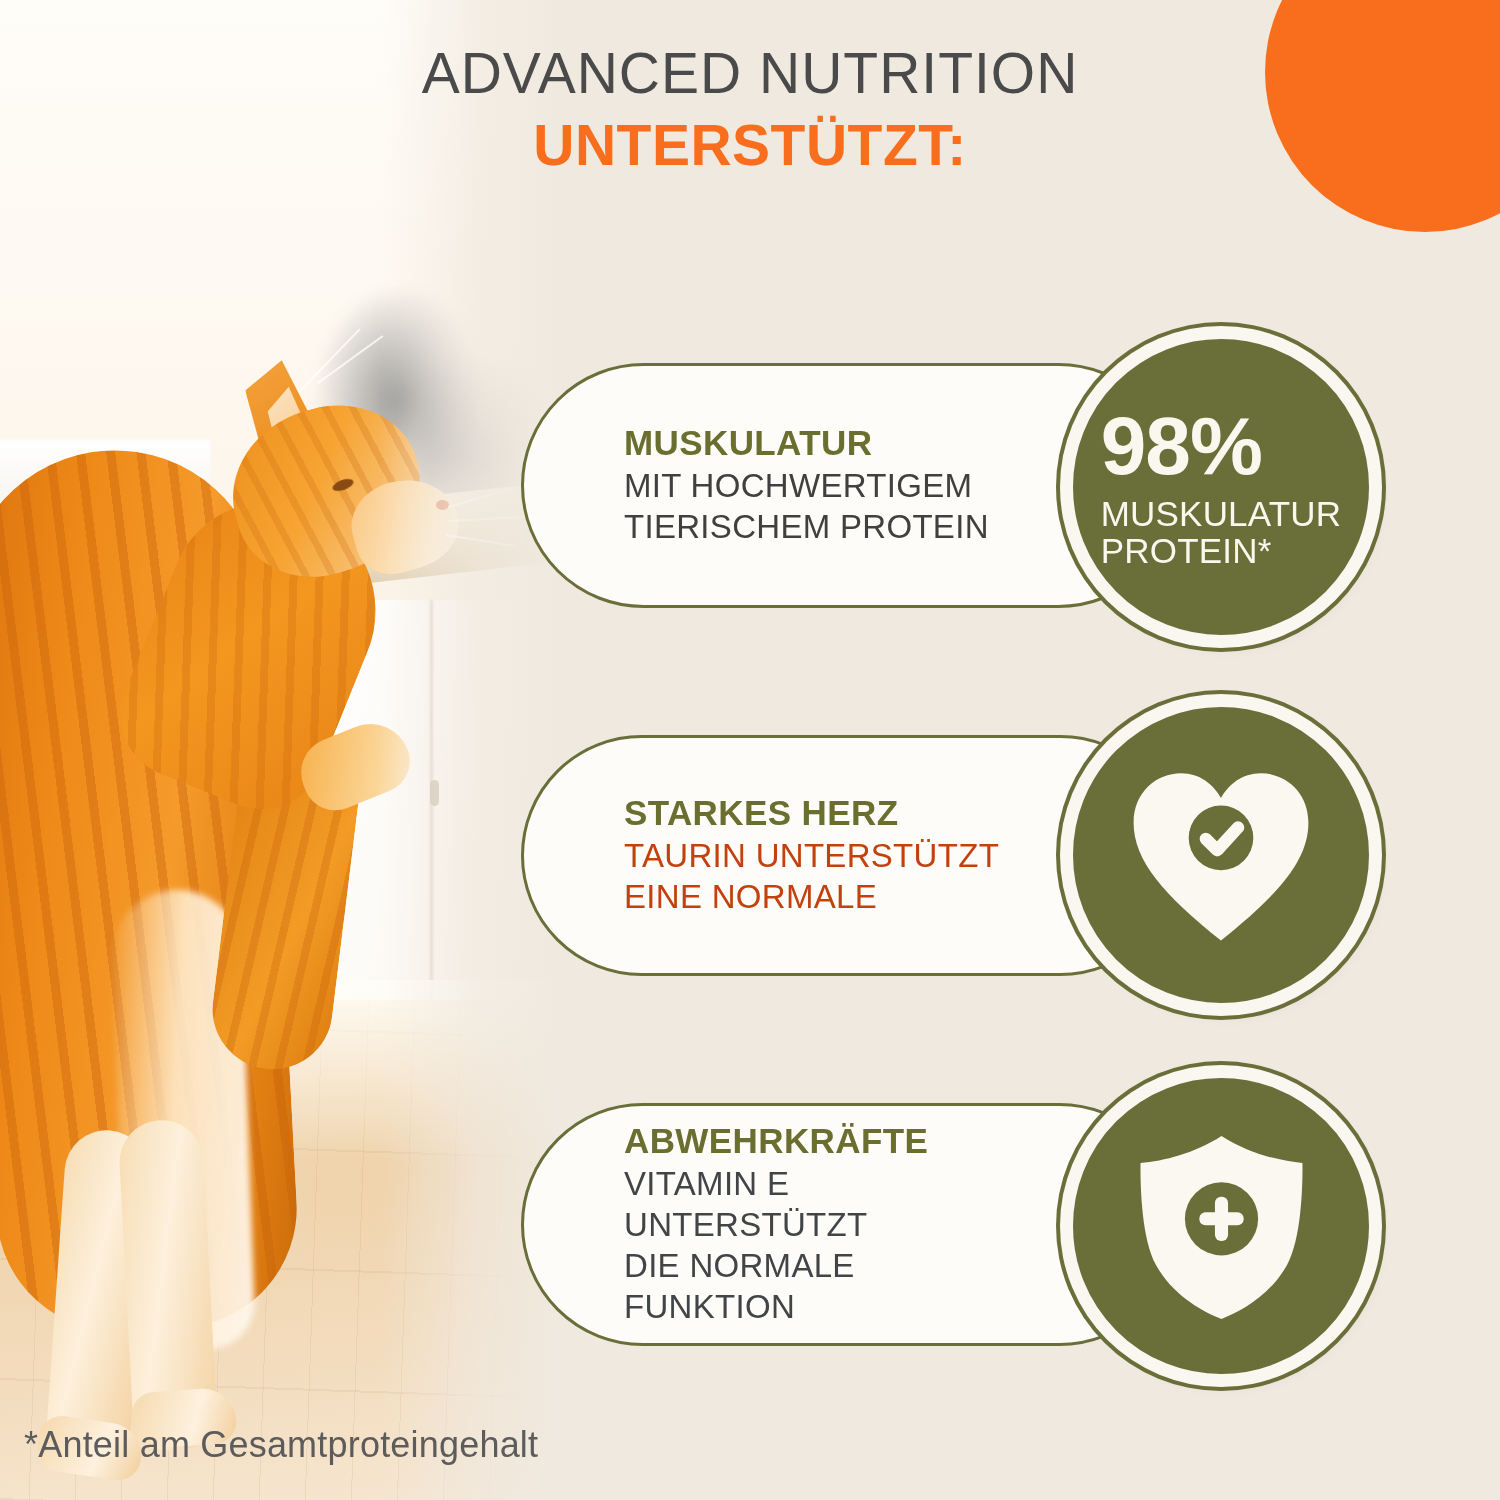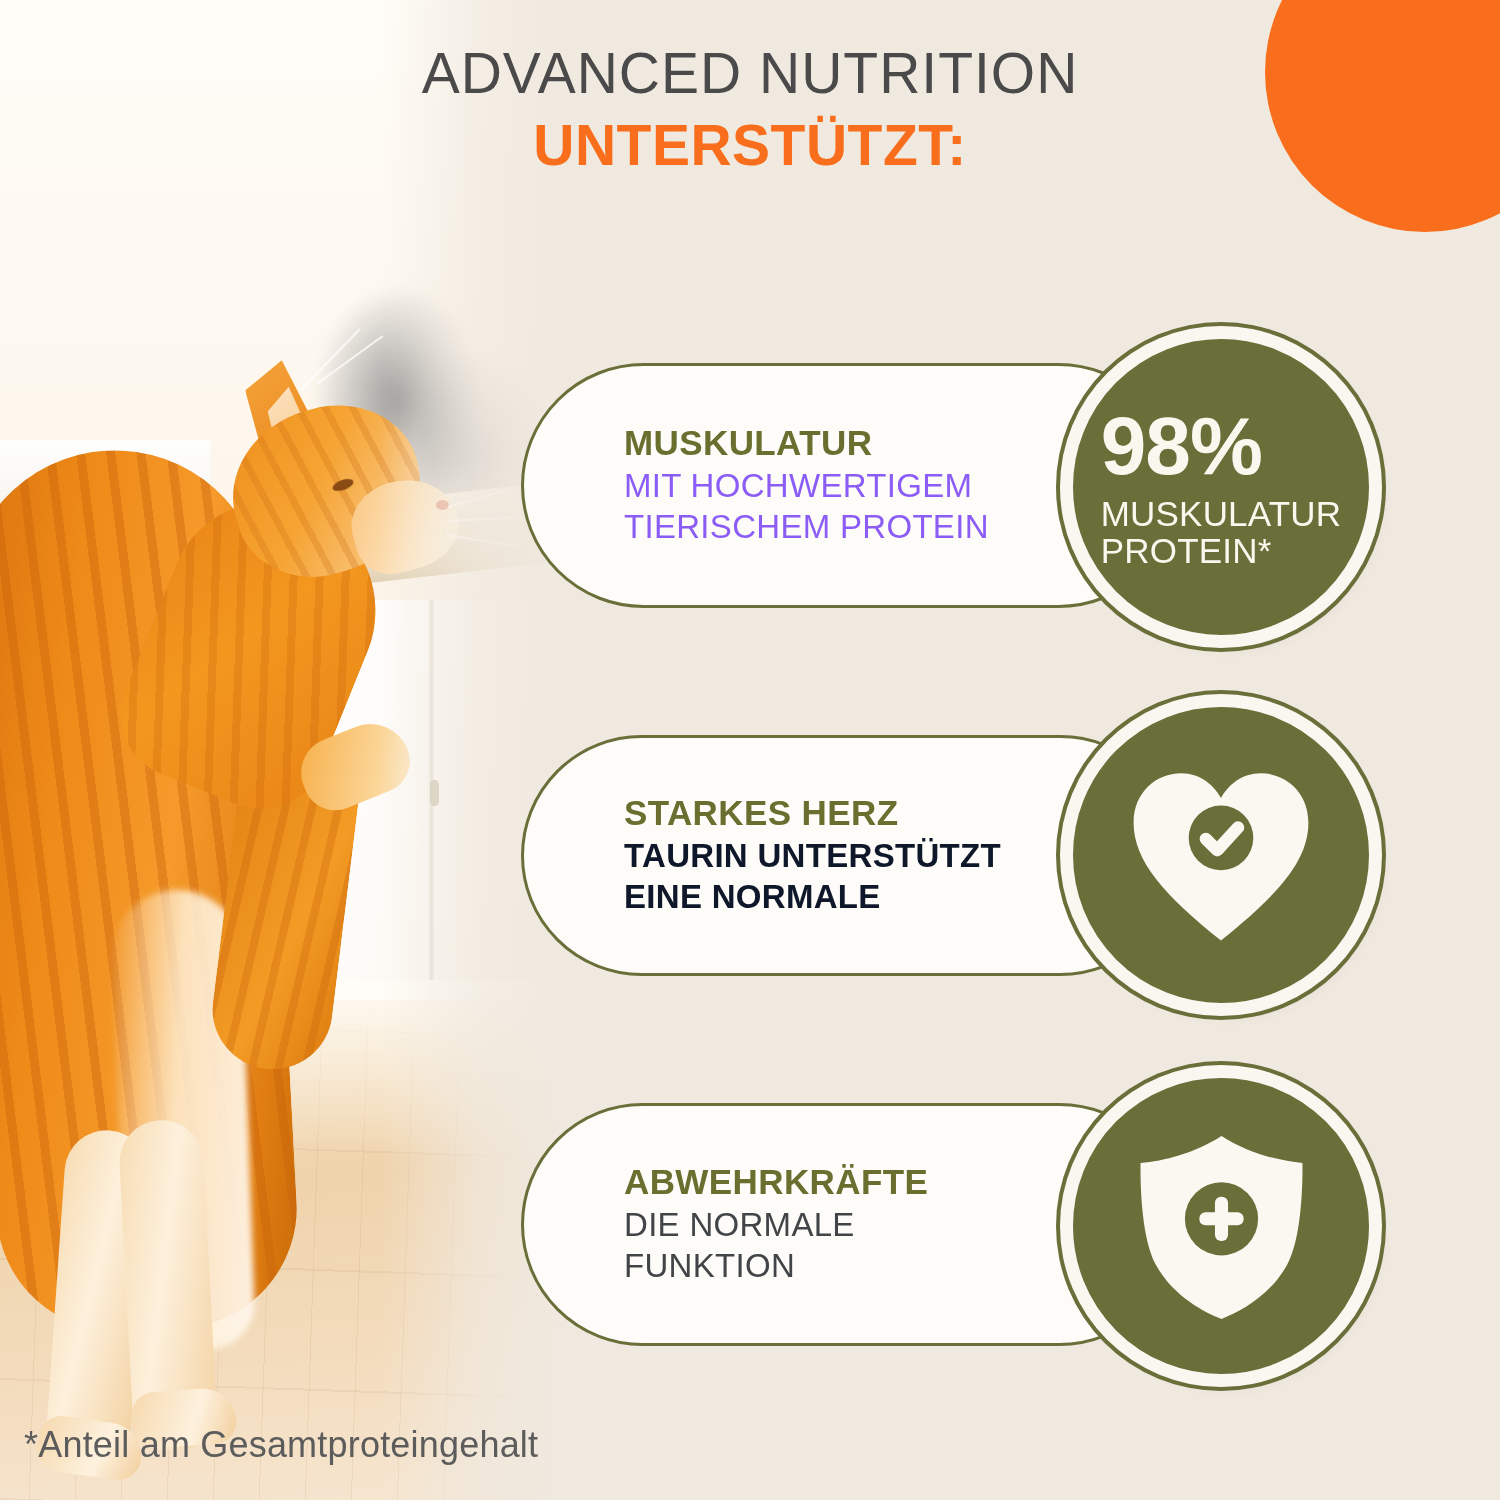--- a/index.html
+++ b/index.html
@@ -351,21 +351,21 @@
     <div class="title-line1" style="color: rgb(74, 74, 74);">ADVANCED NUTRITION</div>
     <div class="title-line2" style="color: rgb(249, 110, 28);">UNTERSTÜTZT:</div>
   </div>
 
   <div class="row row-1">
     <div class="pill pill-1" style="border-color: rgb(106, 110, 57); background: rgb(253, 252, 248);">
       <div class="pill-text">
         <div class="pill-title" style="color: rgb(106, 110, 46);">
           <div>MUSKULATUR</div>
         </div>
-        <div class="pill-body" style="color: #8b5cf6;">
+        <div class="pill-body" style="color: #404040;">
           <div>MIT HOCHWERTIGEM</div>
           <div>TIERISCHEM PROTEIN</div>
         </div>
       </div>
     </div>
     <div class="badge badge-1" style="background: rgb(106, 110, 57); border-color: rgb(106, 110, 57); box-shadow: rgb(250, 247, 240) 0px 0px 0px 13px, rgb(106, 110, 57) 0px 0px 0px 17px, rgba(90, 80, 60, 0.18) 6px 8px 16px;">
       <div class="badge-pct">
         <div class="pct-num">98%</div>
         <div class="pct-label">
           <div>MUSKULATUR</div>
@@ -374,21 +374,21 @@
       </div>
     </div>
   </div>
 
   <div class="row row-2">
     <div class="pill pill-2" style="border-color: rgb(106, 110, 57); background: rgb(253, 252, 248);">
       <div class="pill-text">
         <div class="pill-title" style="color: rgb(106, 110, 46);">
           <div>STARKES HERZ</div>
         </div>
-        <div class="pill-body" style="color: #0f172a; font-weight: bold;">
+        <div class="pill-body" style="color: #c2410c;">
           <div>TAURIN UNTERSTÜTZT</div>
           <div>EINE NORMALE</div>
         </div>
       </div>
     </div>
     <div class="badge badge-2" style="background: rgb(106, 110, 57); border-color: rgb(106, 110, 57); box-shadow: rgb(250, 247, 240) 0px 0px 0px 13px, rgb(106, 110, 57) 0px 0px 0px 17px, rgba(90, 80, 60, 0.18) 6px 8px 16px;">
       <svg width="190" height="180" viewBox="0 0 100 94">
         <path d="M50 92 C20 68 4 50 4 30 C4 14 16 4 29 4 C39 4 46 10 50 17 C54 10 61 4 71 4 C84 4 96 14 96 30 C96 50 80 68 50 92 Z" fill="#FAF8F1"></path>
         <circle cx="50" cy="38" r="17" fill="#6A6E39"></circle>
         <path d="M42 38.5 L48 44.5 L59 32.5" fill="none" stroke="#FAF8F1" stroke-width="6.5" stroke-linecap="round" stroke-linejoin="round"></path>
@@ -396,20 +396,21 @@
     </div>
   </div>
 
   <div class="row row-3">
     <div class="pill pill-3" style="border-color: rgb(106, 110, 57); background: rgb(253, 252, 248);">
       <div class="pill-text">
         <div class="pill-title" style="color: rgb(106, 110, 46);">
           <div>ABWEHRKRÄFTE</div>
         </div>
         <div class="pill-body" style="color: rgb(66, 69, 72);">
+          <div>VITAMIN E UNTERSTÜTZT</div>
           <div>DIE NORMALE FUNKTION</div>
         </div>
       </div>
     </div>
     <div class="badge badge-3" style="background: rgb(106, 110, 57); border-color: rgb(106, 110, 57); box-shadow: rgb(250, 247, 240) 0px 0px 0px 13px, rgb(106, 110, 57) 0px 0px 0px 17px, rgba(90, 80, 60, 0.18) 6px 8px 16px;">
       <svg width="185" height="195" viewBox="0 0 96 100">
         <path d="M48 3 C34 12 18 16 6 17 C6 17 5 54 14 70 C23 86 38 94 48 98 C58 94 73 86 82 70 C91 54 90 17 90 17 C78 16 62 12 48 3 Z" fill="#FAF8F1"></path>
         <circle cx="48" cy="46" r="19" fill="#6A6E39"></circle>
         <rect x="44.6" y="34.5" width="6.8" height="23" rx="3.2" fill="#FAF8F1"></rect>
         <rect x="36.5" y="42.6" width="23" height="6.8" rx="3.2" fill="#FAF8F1"></rect>

